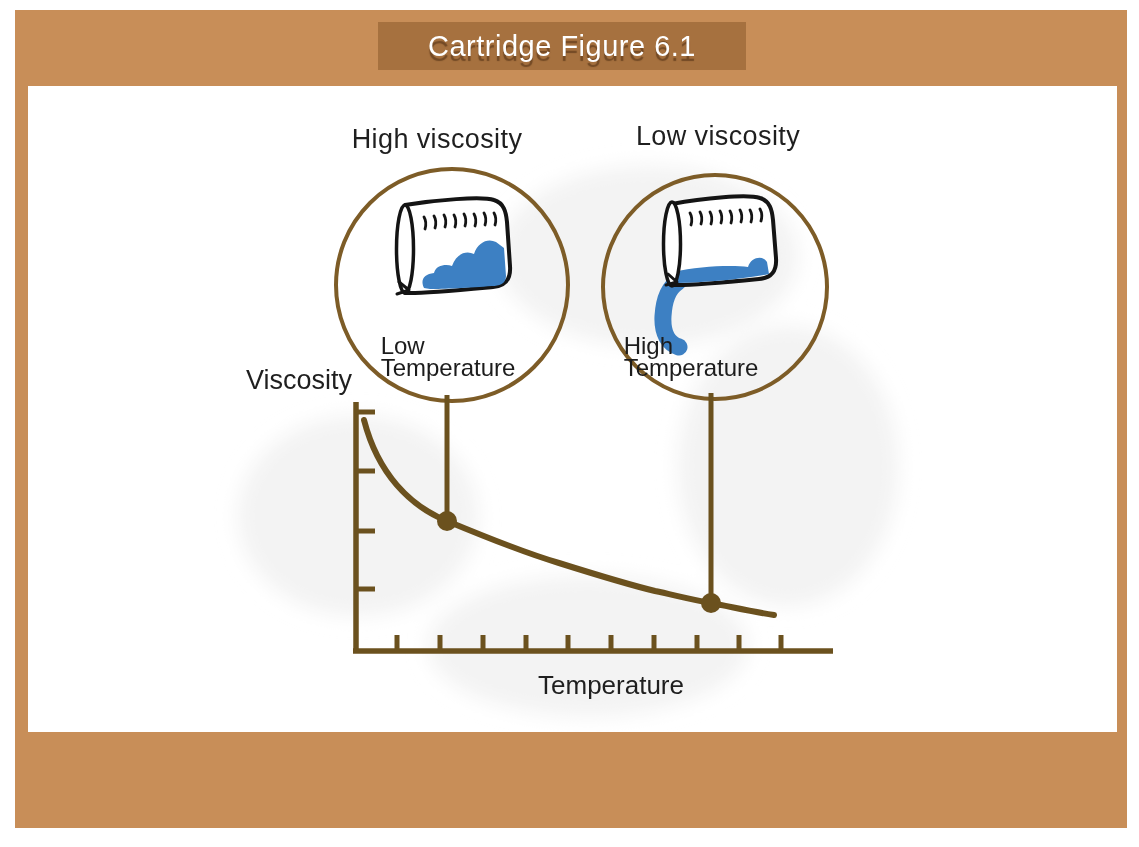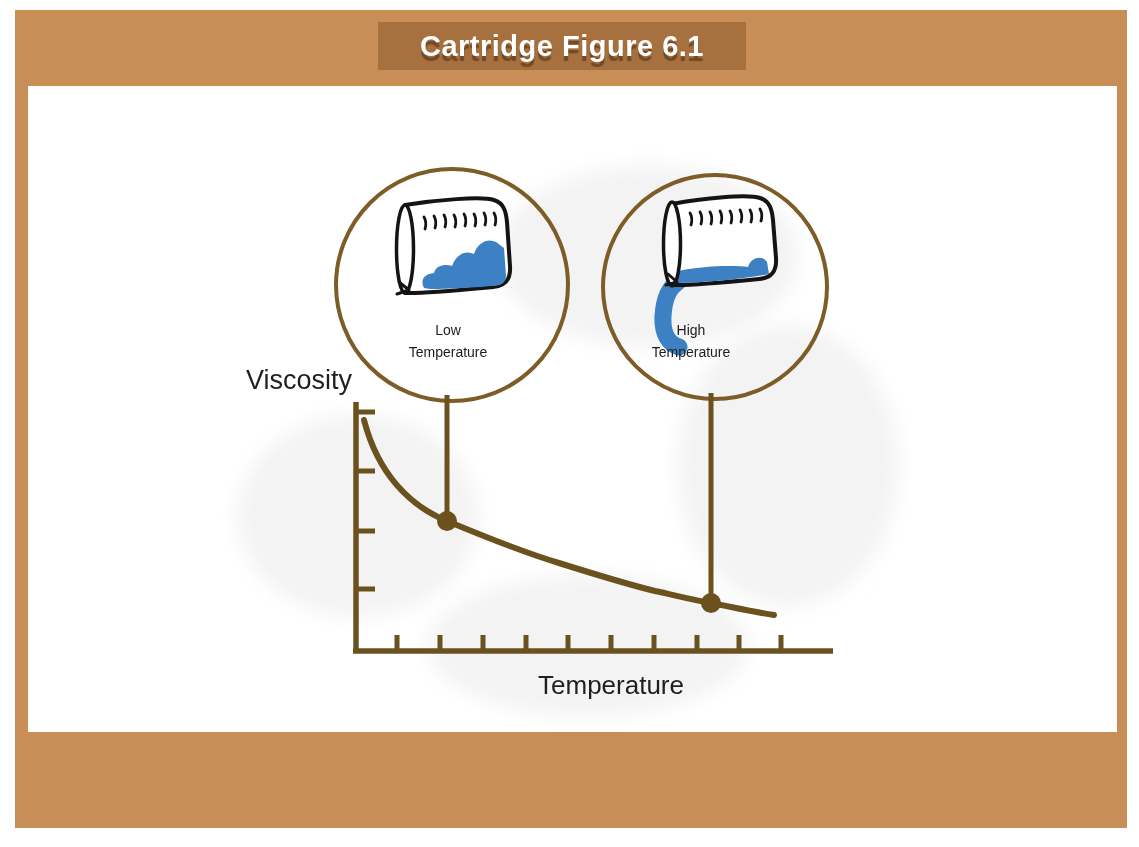--- a/index.html
+++ b/index.html
@@ -5,29 +5,29 @@
   :root{
     --frame:#c88e58; --band:#a6713f; --ink:#6b511e; --circle:#7d5c27;
     --liquid:#3d80c3; --sketch:#141414; --label:#1f1f1f; --caption:#ffffff;
   }
   html,body{margin:0;padding:0;background:#ffffff;}
   .page{position:relative;width:1139px;height:847px;background:#ffffff;overflow:hidden;
         font-family:"Liberation Sans",sans-serif;}
   .frame{position:absolute;left:15px;top:10px;width:1112px;height:818px;background:var(--frame);}
   .title-band{position:absolute;left:378px;top:22px;width:368px;height:48px;background:var(--band);
         display:flex;align-items:center;justify-content:center;}
-  .title-band span{color:#fff;font-size:29px;font-weight:700;letter-spacing:.5px;
+  .title-band span{color:#fff;font-size:29px;font-weight:400;letter-spacing:.5px;
         text-shadow:0 5px 1px rgba(105,66,32,.85);}
   .content{position:absolute;left:28px;top:86px;width:1089px;height:646px;background:#ffffff;}
   .wm{position:absolute;left:0;top:0;pointer-events:none;}
   .panel-title{position:absolute;transform:translateX(-50%);color:var(--label);
         font-size:27px;font-weight:500;letter-spacing:.4px;white-space:nowrap;}
   .circle{position:absolute;border:4.5px solid var(--circle);border-radius:50%;background:transparent;}
-  .temp-label{position:absolute;transform:translateX(-50%);text-align:center;color:#1c1c1c;
-        font-size:14px;line-height:22px;font-weight:500;}
+  .temp-label{position:absolute;transform:translateX(-50%);text-align:left;color:#1c1c1c;
+        font-size:24px;line-height:22px;font-weight:500;margin-top:16px;}
   .graph-svg{position:absolute;left:0;top:0;}
   .axis{stroke:var(--ink);stroke-width:5.5;fill:none;}
   .tick{stroke:var(--ink);stroke-width:5;fill:none;}
   .curve{stroke:var(--ink);stroke-width:6;fill:none;stroke-linecap:round;}
   .connector{stroke:var(--ink);stroke-width:5;fill:none;}
   .dot{fill:var(--ink);}
   .axis-label{position:absolute;color:var(--label);font-weight:500;white-space:nowrap;text-align:right;}
   .y-label{left:218px;top:279px;font-size:27px;}
   .x-label{left:583px;top:584px;font-size:26px;transform:translateX(-50%);}
   .beaker{position:absolute;}
@@ -61,20 +61,22 @@
           </filter>
         </defs>
       <g fill="#f3f3f3" filter="url(#soft)">
         <ellipse cx="620" cy="170" rx="150" ry="90"></ellipse>
         <ellipse cx="760" cy="380" rx="110" ry="140"></ellipse>
         <ellipse cx="330" cy="430" rx="120" ry="100"></ellipse>
         <ellipse cx="560" cy="560" rx="160" ry="70"></ellipse>
       </g>
     </svg>
 
+    <div class="panel-title" style="left:409px;top:38px">High viscosity</div>
+    <div class="panel-title" style="left:690px;top:35px">Low viscosity</div>
 
     <div class="circle" style="left:306px;top:81px;width:228px;height:228px"></div>
     <div class="circle" style="left:573px;top:87px;width:220px;height:220px"></div>
 
     <svg class="beaker" style="left:362px;top:106px" width="132" height="112" viewBox="0 0 132 112">
       <path class="cup" d="M15 13 C45 8 92 4 104 8 C114 11 116 20 117 30 L120 74 C121 88 115 94 103 95 C70 98 38 101 20 101 L15 101 Z"></path>
       <path class="blob" d="M34 96 C30 88 34 82 44 81 C46 73 56 72 62 74 C66 62 76 58 84 62 C88 50 98 46 106 50 L114 56 L116 84 C116 92 109 94 102 94 C80 96 52 97 40 97 Z"></path>
       <ellipse class="rim" cx="15" cy="57" rx="8.5" ry="44"></ellipse>
       <g>
         <path class="mark" d="M34 25 q3 5 1 12"></path>

